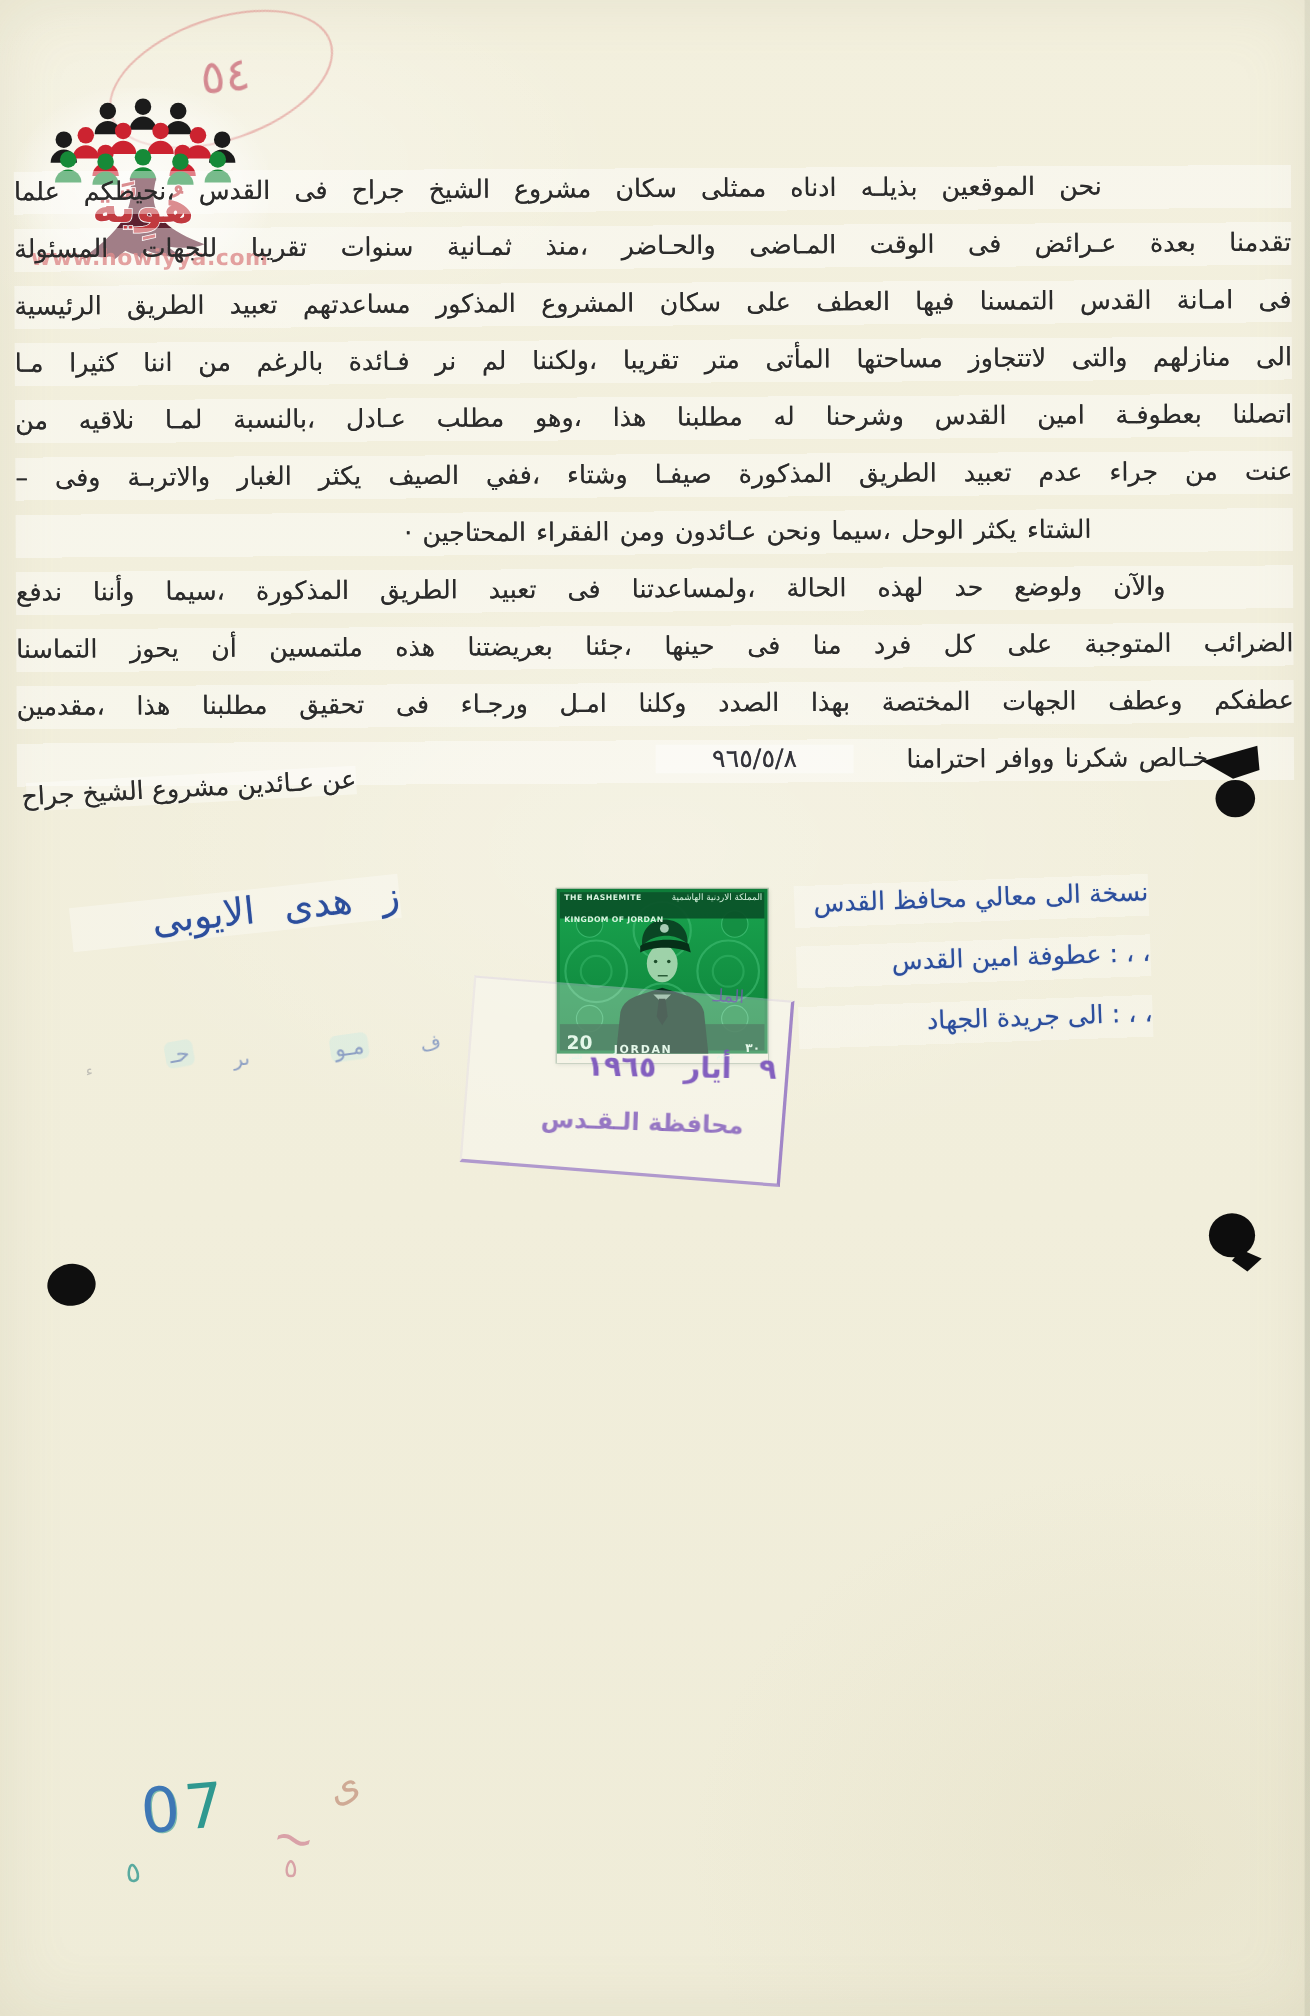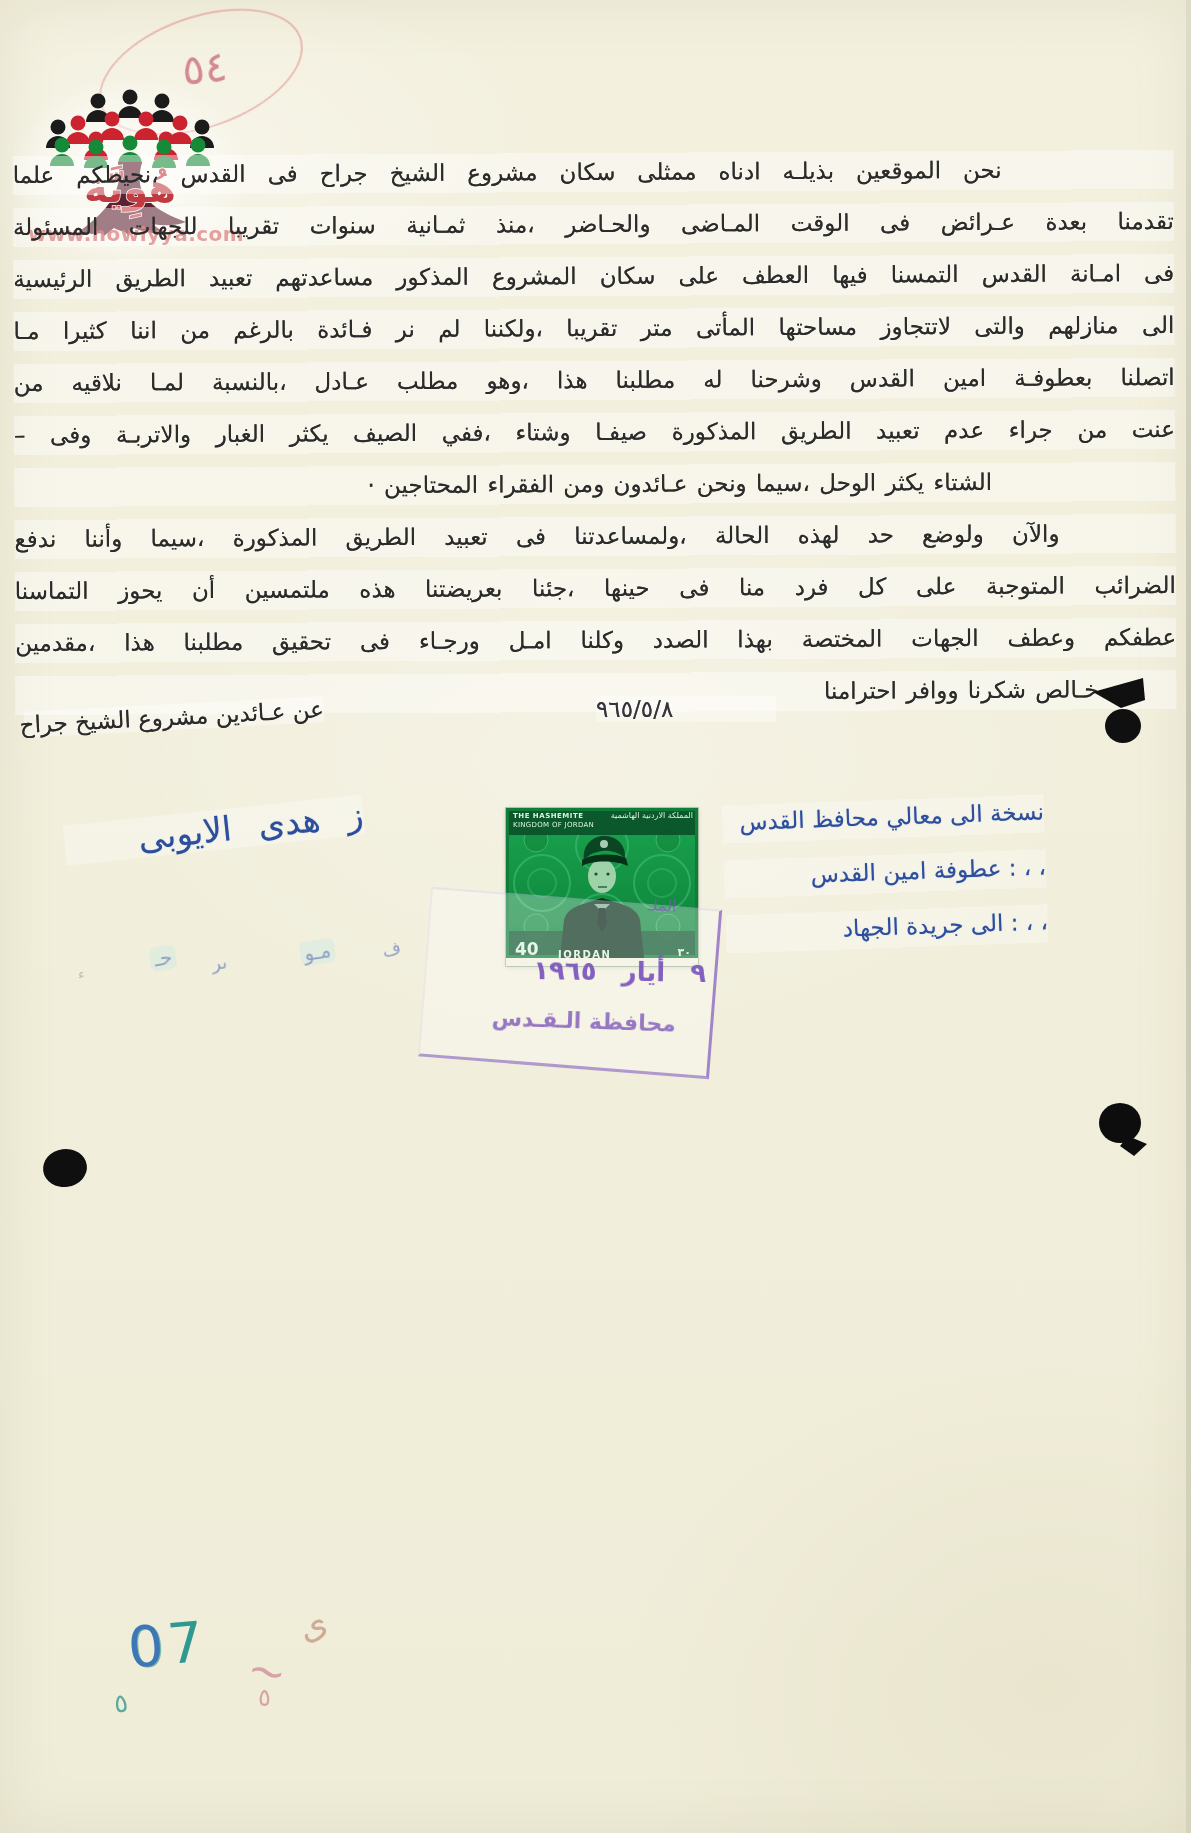--- a/index.html
+++ b/index.html
@@ -37,22 +37,22 @@
     direction:rtl; transform:rotate(-.3deg); color:#2b2b2b; }
   .bline { font-size:23px; height:52px; line-height:52px; direction:rtl;
     text-align:justify; text-align-last:justify; word-spacing:2px; white-space:nowrap;
     text-shadow:0 0 .6px rgba(40,40,40,.75);
     background:linear-gradient(transparent 7px, rgba(255,255,255,.42) 7px, rgba(255,255,255,.42) 46px, transparent 46px); }
   .bline.indent1 { padding-right:172px; }
   .bline.center  { text-align:center; text-align-last:center; padding-left:170px; }
   .bline.indent2 { padding-right:116px; }
   .bline.end     { text-align:right; text-align-last:right; padding-right:78px; }
 
-  .date-line { position:absolute; left:596px; top:696px; width:180px; direction:ltr;
-    font-size:23px; letter-spacing:4px; color:#34343a; 
+  .date-line { position:absolute; left:596px; top:677px; width:180px; direction:ltr;
+    font-size:23px; letter-spacing:4px; color:#34343a; text-align:center;
     background:rgba(255,255,255,.40); text-shadow:0 0 .5px rgba(40,40,60,.7); }
   .sender-line { position:absolute; left:24px; top:704px; width:300px; direction:rtl;
     font-size:23px; color:#2b2b2b; transform:rotate(-3deg); white-space:nowrap;
     text-shadow:0 0 .6px rgba(40,40,40,.75); background:rgba(255,255,255,.38); }
 
   
   .cc-block { position:absolute; left:724px; top:790px; width:322px; direction:rtl;
     transform:rotate(-2deg); color:#2c4e9c; }
   .cc-line { font-size:23px; line-height:55px; white-space:nowrap; text-align:right;
     text-shadow:0 0 1px rgba(70,110,200,.55);
@@ -62,21 +62,21 @@
     word-spacing:16px; text-shadow:0 0 1px rgba(70,110,200,.55); background:rgba(255,255,255,.32); }
   .scrib { position:absolute; color:#3b5fb0; opacity:.55; filter:blur(.4px); }
   .scrib.glow { background:rgba(140,225,235,.30); border-radius:6px; padding:0 4px; }
   .scrib.gray { color:#9a9a9a; }
 
   
   .rev-stamp { position:absolute; left:506px; top:808px; width:192px; height:158px;
     box-shadow:0 0 0 1px rgba(10,80,40,.25), 0 1px 4px rgba(60,80,60,.25); }
   .rev-stamp .txt { position:absolute; color:#d9f4e0; }
   .st-en1 { left:7px; top:4px; font-size:7px; font-weight:bold; letter-spacing:.5px; }
-  .st-en2 { left:7px; top:13px; font-size:7px; font-weight:normal; letter-spacing:.3px; }
+  .st-en2 { left:7px; top:24px; font-size:7px; font-weight:bold; letter-spacing:.3px; }
   .st-ar  { right:5px; top:3px; width:90px; font-size:8px; line-height:10px; direction:rtl; text-align:right;margin-left:36px; }
   .st-30  { left:9px; bottom:7px; font-size:17px; font-weight:bold; }
   .st-fils{ left:11px; bottom:1px; font-size:6px; }
   .st-rev { left:52px; bottom:6px; font-size:10px; font-weight:bold; letter-spacing:1.5px; }
   .st-rusum { right:32px; bottom:2px; font-size:6px; }
   .st-30ar  { right:7px; bottom:7px; font-size:11px; font-weight:bold; }
 
   
   .off-box { position:absolute; left:424px; top:898px; width:292px; height:170px;
     transform:rotate(4.5deg); background:rgba(255,255,255,.30);
@@ -212,21 +212,21 @@
       <path d="M78,52 C76,38 86,28 98,28 C110,28 120,36 119,50 C112,44 104,42 96,43 C88,44 82,47 78,52 Z" fill="#0a4624"></path>
       <path d="M76,52 C84,46 108,44 120,50 L122,58 C110,52 86,52 76,58 Z" fill="#063018"></path>
       <circle cx="98" cy="36" r="4" fill="#cdeeda" opacity=".8"></circle>
       <circle cx="90" cy="66" r="1.6" fill="#1e4e2c"></circle>
       <circle cx="102" cy="66" r="1.6" fill="#1e4e2c"></circle>
       <path d="M92,79 L101,79" stroke="#2a5c38" stroke-width="1.4"></path>
     </svg>
     <span class="txt st-en1">THE HASHEMITE</span>
     <span class="txt st-en2">KINGDOM OF JORDAN</span>
     <span class="txt st-ar">المملكة الاردنية الهاشمية</span>
-    <span class="txt st-30">40</span>
+    <span class="txt st-30">20</span>
     <span class="txt st-fils">فلس</span>
     <span class="txt st-rev">JORDAN</span>
     <span class="txt st-rusum">رسوم</span>
     <span class="txt st-30ar">٣٠</span>
   </div>
 
   <div class="off-box"></div>
   <div class="off-frag">الملـ</div>
   <div class="off-date">٩ أيار ١٩٦٥</div>
   <div class="off-name">محافظة الـقـدس</div>

